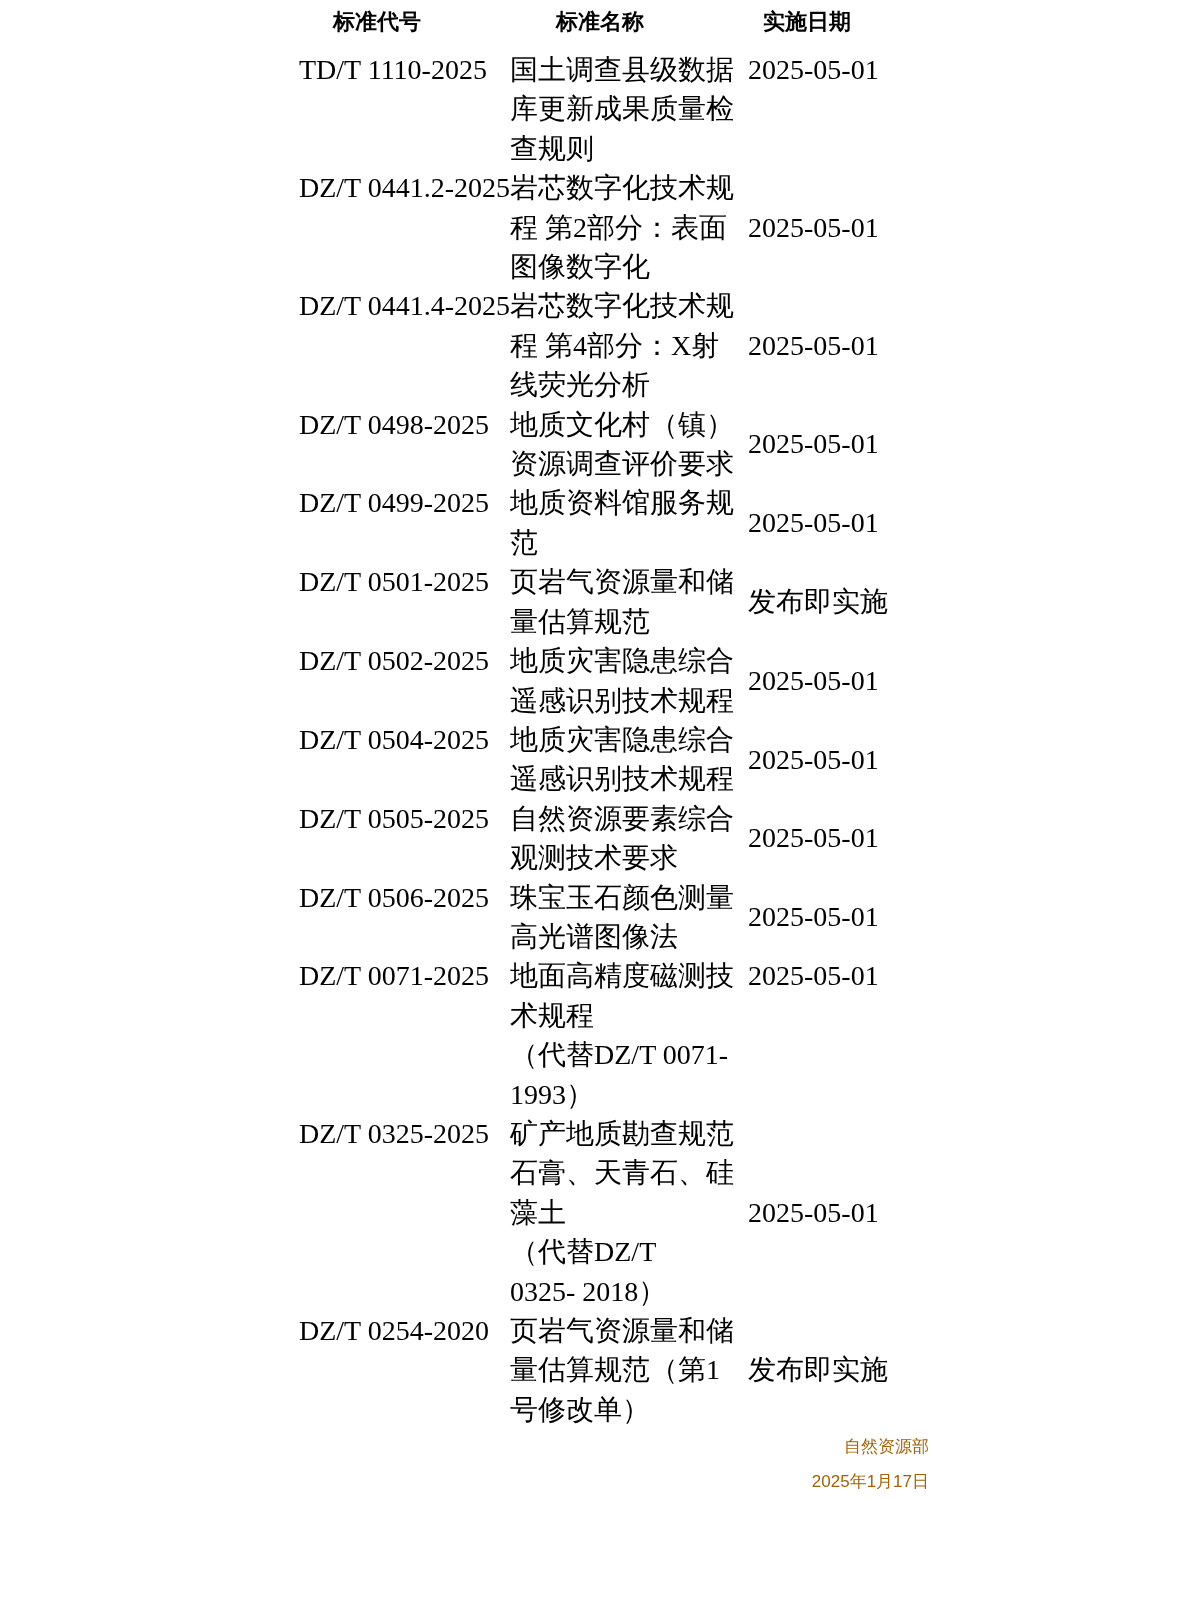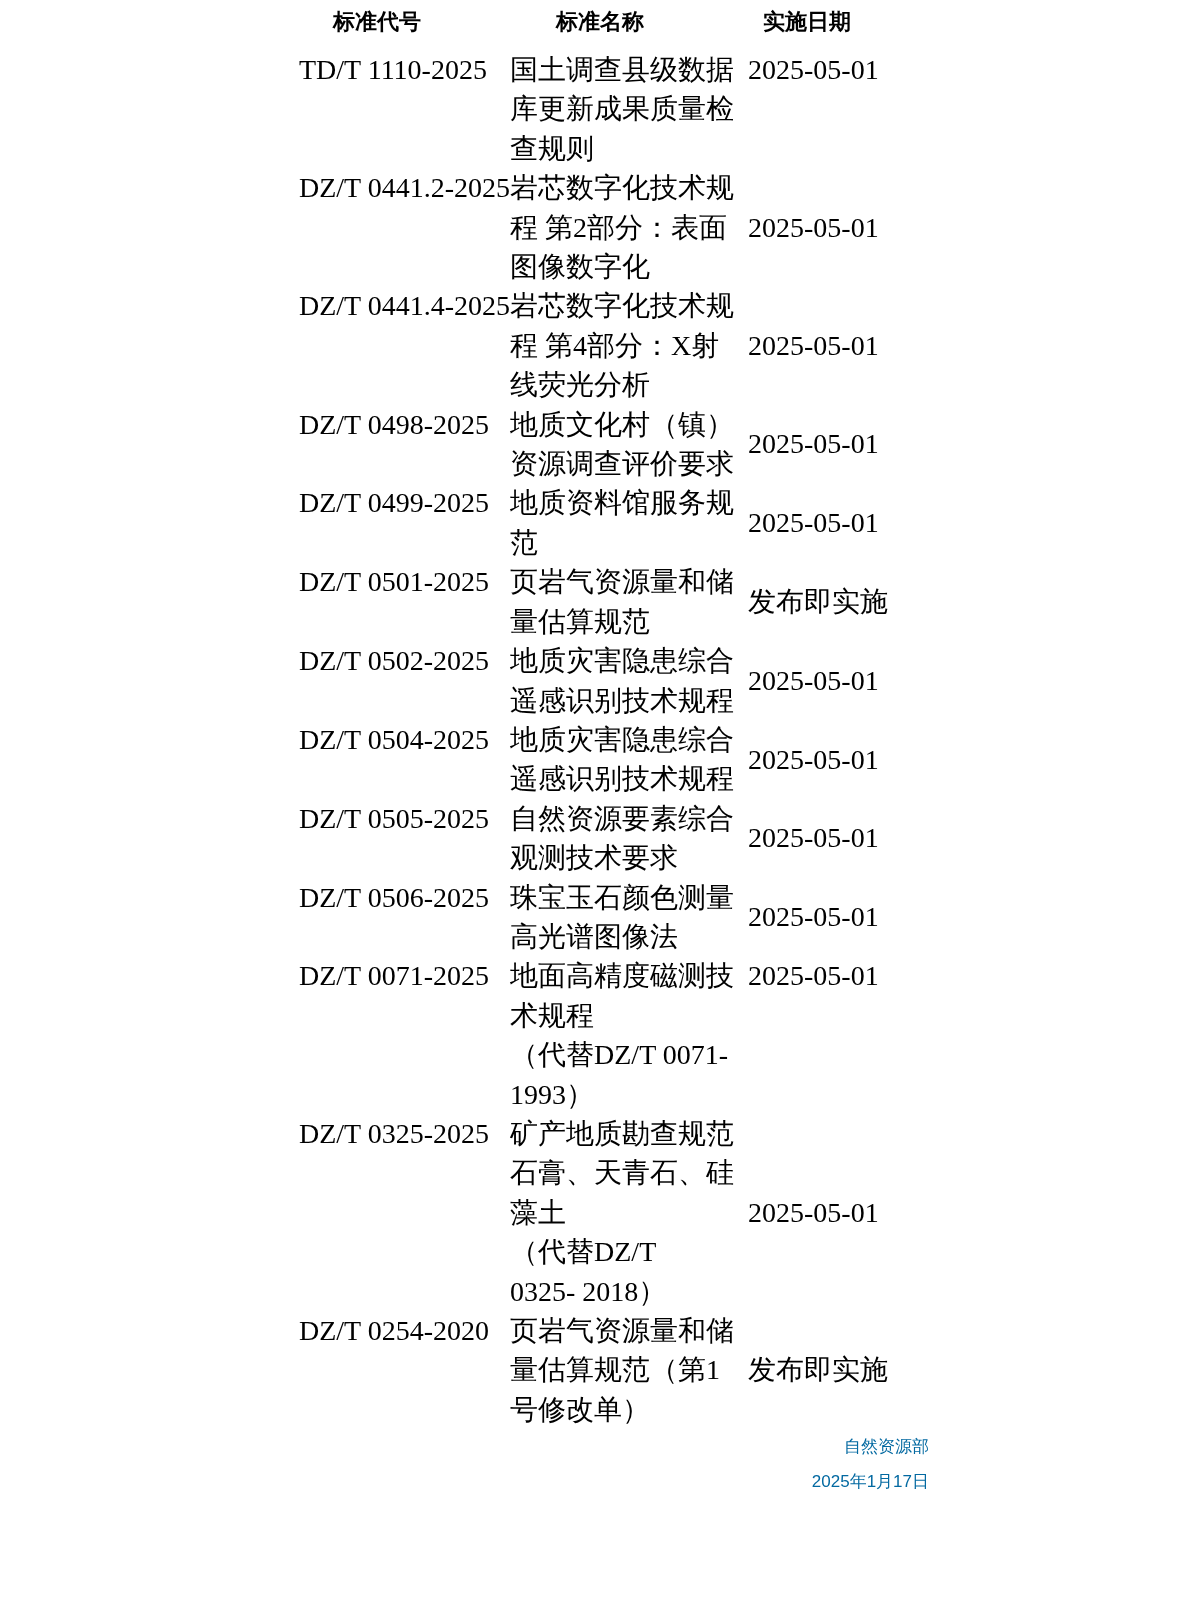--- a/index.html
+++ b/index.html
@@ -50,21 +50,21 @@
   
   tbody tr:nth-child(1) td.date,
   tbody tr:nth-child(11) td.date { vertical-align: top; }
 
   .signature {
     margin-right: 48px;
     text-align: right;
     font-family: "Liberation Sans", "DejaVu Sans", sans-serif;
     font-size: 17px;
     line-height: 35px;
-    color: #0369a1;
+    color: #a16207;
   }
 </style>
 </head>
 <body>
 
 <div class="page">
 
   <table class="standards">
     <colgroup>
       <col class="c1">

